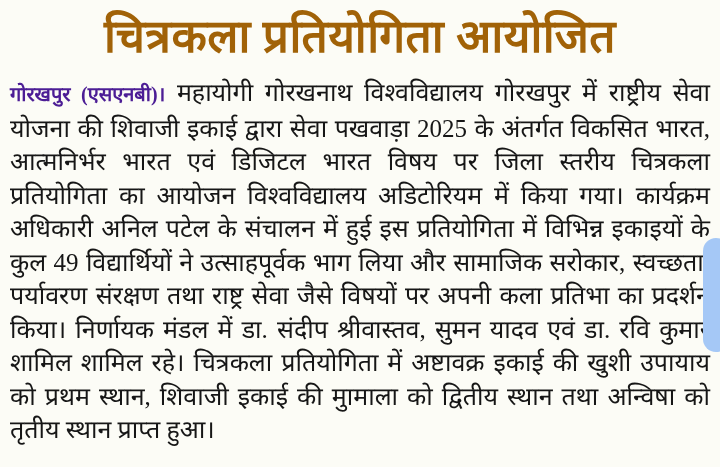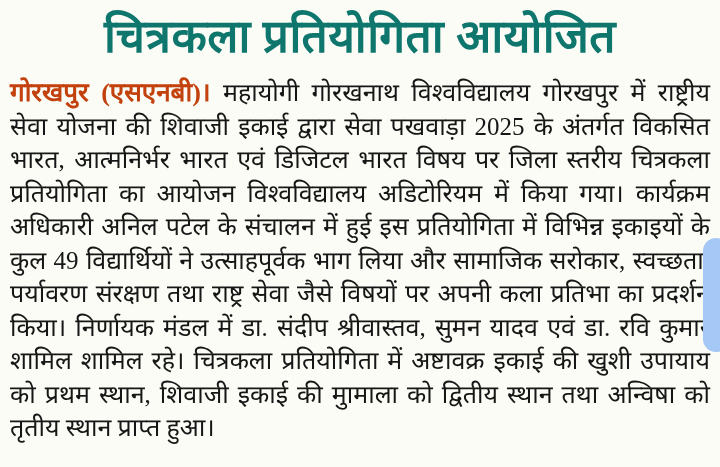--- a/index.html
+++ b/index.html
@@ -20,36 +20,36 @@
     padding: 4px 8px 0 8px;
     box-sizing: border-box;
   }
   .headline {
     margin: 0;
     padding: 2px 0 6px 0;
     text-align: center;
     font-size: 46px;
     line-height: 1.35;
     font-weight: 700;
-    color: #0f766e;
+    color: #a16207;
     letter-spacing: 0.5px;
     white-space: nowrap;
   }
   .body-text {
     margin: 2px 2px 0 2px;
     font-size: 25px;
     line-height: 33.5px;
     color: #161616;
     text-align: justify;
     text-justify: inter-word;
   }
   .dateline {
     font-weight: 700;
-    font-size: 26px;
-    color: #c2410c;
+    font-size: 20px;
+    color: #4c1d95;
   }
   .scrollbar-thumb {
     position: absolute;
     top: 238px;
     right: -9px;
     width: 26px;
     height: 114px;
     border-radius: 13px;
     
   }

